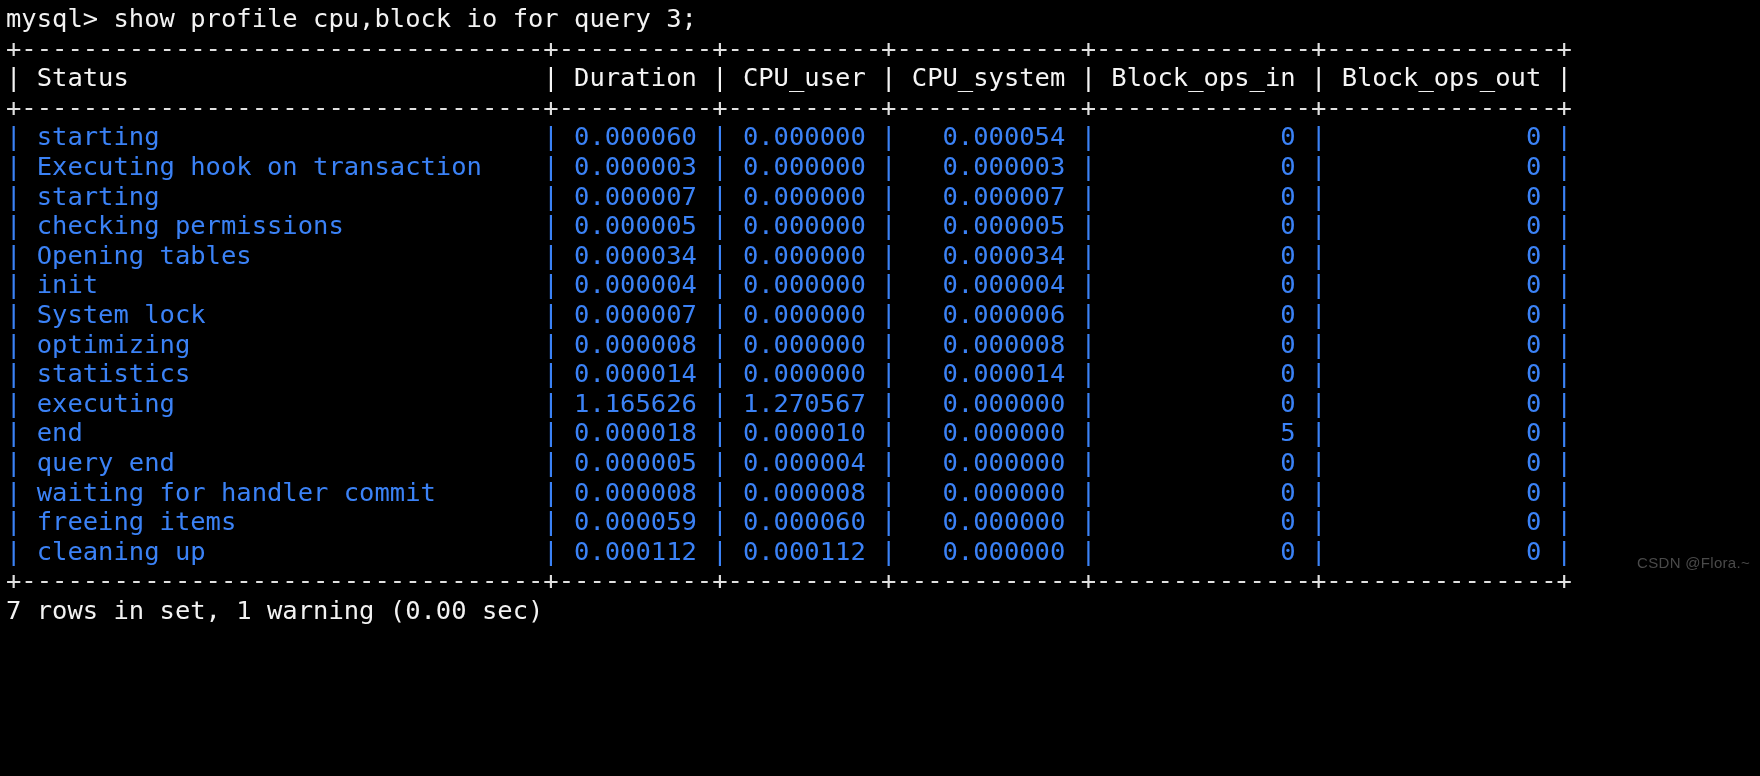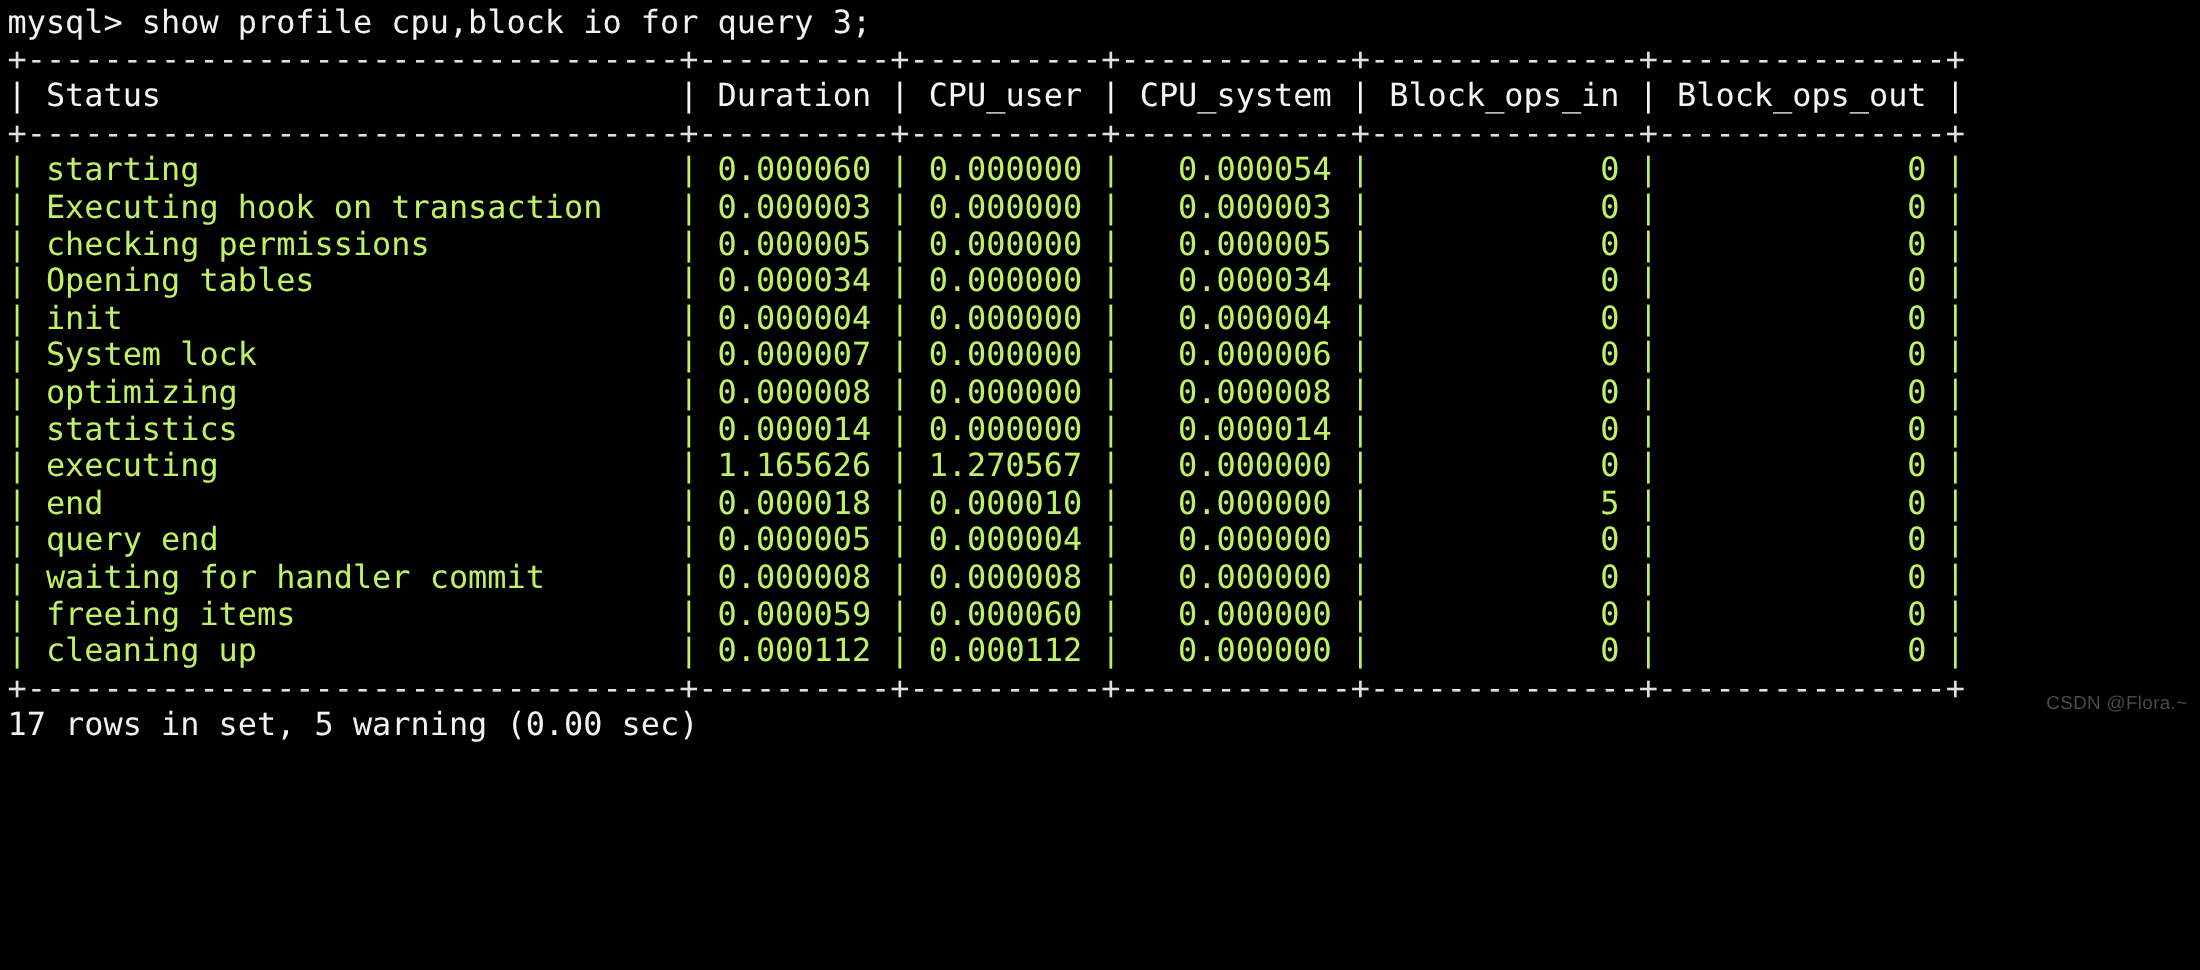--- a/index.html
+++ b/index.html
@@ -36,21 +36,21 @@
   .prompt-line {
     color: #f2f2f2;
   }
   .rule-line {
     color: #e0e0e0;
   }
   .header-line {
     color: #f5f5f5;
   }
   .data-line {
-    color: #bef264;
+    color: #3b82f6;
   }
   .footer-line {
     color: #f2f2f2;
   }
   .watermark {
     position: absolute;
     right: 10px;
     bottom: 0;
     font-family: "Liberation Sans", sans-serif;
     font-size: 15px;
@@ -68,33 +68,34 @@
 
   <div class="term-line rule-line">+----------------------------------+----------+----------+------------+--------------+---------------+</div>
 
   <div class="term-line header-line">| Status                           | Duration | CPU_user | CPU_system | Block_ops_in | Block_ops_out |</div>
 
   <div class="term-line rule-line">+----------------------------------+----------+----------+------------+--------------+---------------+</div>
 
   <div id="rows-container">
       <div class="term-line data-line">| starting                         | 0.000060 | 0.000000 |   0.000054 |            0 |             0 |</div>
       <div class="term-line data-line">| Executing hook on transaction    | 0.000003 | 0.000000 |   0.000003 |            0 |             0 |</div>
+      <div class="term-line data-line">| starting                         | 0.000007 | 0.000000 |   0.000007 |            0 |             0 |</div>
       <div class="term-line data-line">| checking permissions             | 0.000005 | 0.000000 |   0.000005 |            0 |             0 |</div>
       <div class="term-line data-line">| Opening tables                   | 0.000034 | 0.000000 |   0.000034 |            0 |             0 |</div>
       <div class="term-line data-line">| init                             | 0.000004 | 0.000000 |   0.000004 |            0 |             0 |</div>
       <div class="term-line data-line">| System lock                      | 0.000007 | 0.000000 |   0.000006 |            0 |             0 |</div>
       <div class="term-line data-line">| optimizing                       | 0.000008 | 0.000000 |   0.000008 |            0 |             0 |</div>
       <div class="term-line data-line">| statistics                       | 0.000014 | 0.000000 |   0.000014 |            0 |             0 |</div>
       <div class="term-line data-line">| executing                        | 1.165626 | 1.270567 |   0.000000 |            0 |             0 |</div>
       <div class="term-line data-line">| end                              | 0.000018 | 0.000010 |   0.000000 |            5 |             0 |</div>
       <div class="term-line data-line">| query end                        | 0.000005 | 0.000004 |   0.000000 |            0 |             0 |</div>
       <div class="term-line data-line">| waiting for handler commit       | 0.000008 | 0.000008 |   0.000000 |            0 |             0 |</div>
       <div class="term-line data-line">| freeing items                    | 0.000059 | 0.000060 |   0.000000 |            0 |             0 |</div>
       <div class="term-line data-line">| cleaning up                      | 0.000112 | 0.000112 |   0.000000 |            0 |             0 |</div>
     </div>
 
   <div class="term-line rule-line">+----------------------------------+----------+----------+------------+--------------+---------------+</div>
 
-  <div class="term-line footer-line">17 rows in set, 5 warning (0.00 sec)</div>
+  <div class="term-line footer-line">7 rows in set, 1 warning (0.00 sec)</div>
 
   <div class="watermark">CSDN @Flora.~</div>
 
 </div>
 
 </body></html>

